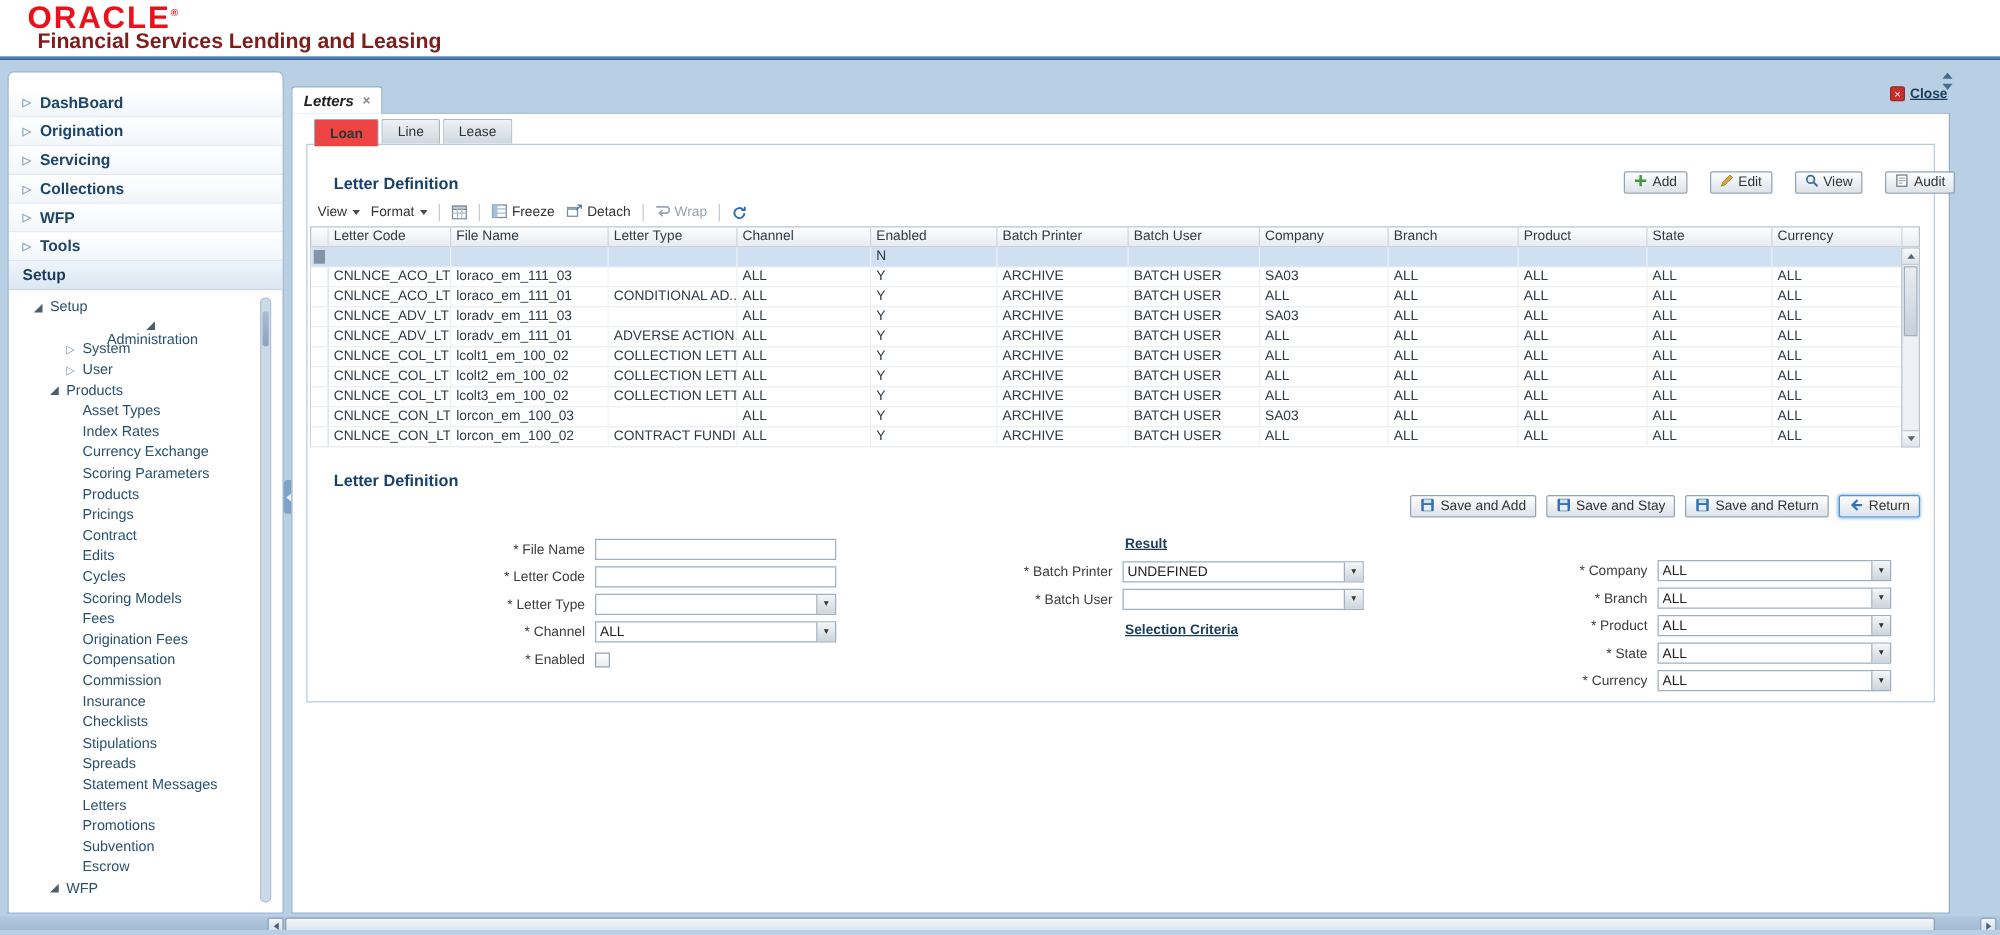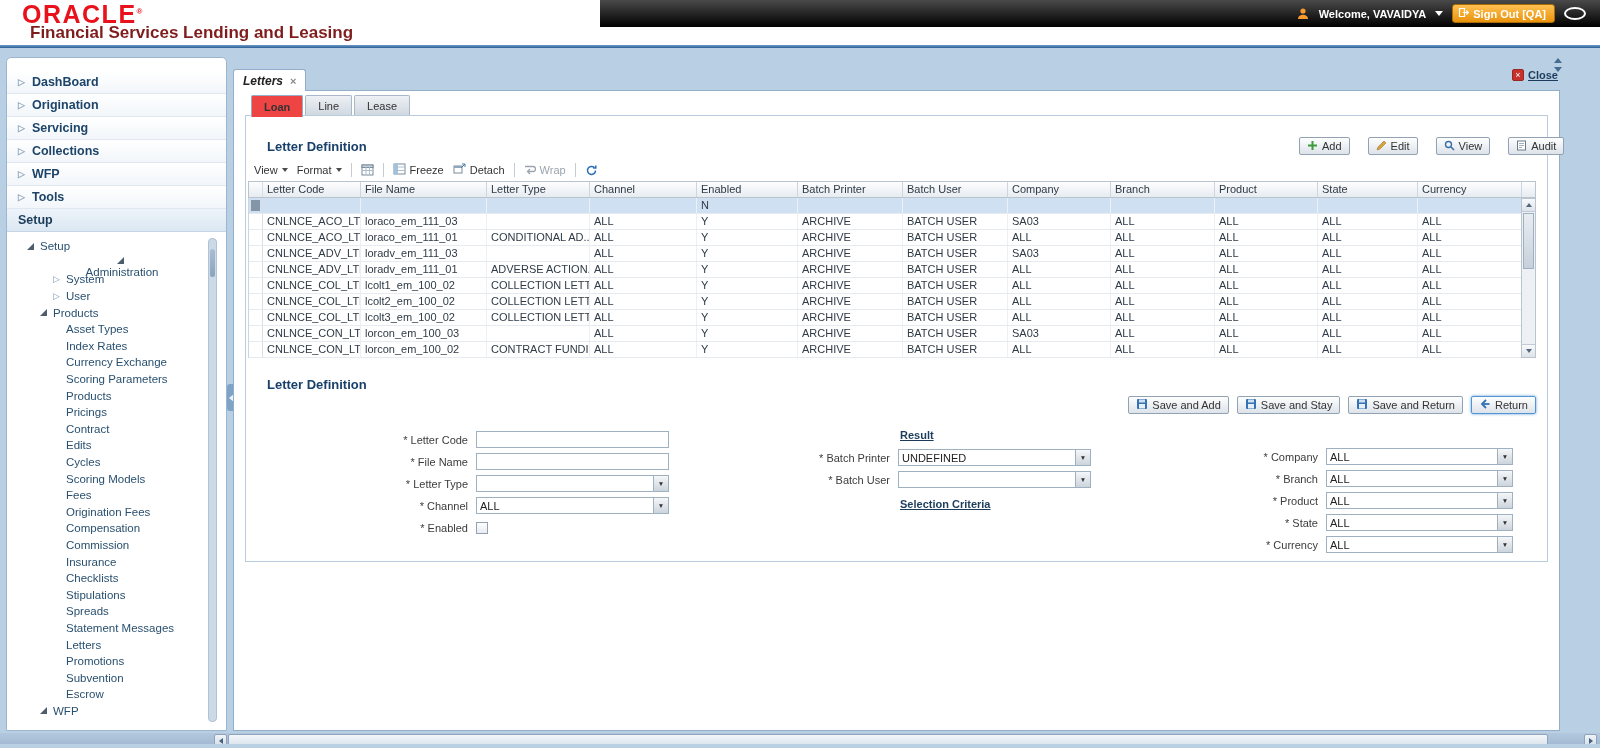--- a/index.html
+++ b/index.html
@@ -116,38 +116,20 @@
   .hs-btn.hs-right::before{content:'';width:0;height:0;border-top:3.5px solid transparent;border-bottom:3.5px solid transparent;border-left:4.5px solid #44617f;}
 </style>
 </head>
 <body>
 
 <div class="page">
 
   <div class="topbar abs">
     <div class="brand"><span>ORACLE</span><sup>®</sup></div>
     <div class="subtitle">Financial Services Lending and Leasing</div>
-  </div>
-  <div class="darkbar abs">
-    <span class="tb-ico">
-      <svg width="14" height="13" viewBox="0 0 14 13">
-          <circle cx="7" cy="4" r="2.6" fill="#f79b2e"></circle>
-          <path d="M2 12c0-3 3-4.2 5-4.2s5 1.2 5 4.2z" fill="#f79b2e"></path>
-        </svg>
-    </span>
-    <span class="welcome">Welcome, VAVAIDYA</span>
-    <span class="caret-down"></span>
-    <span class="signout">
-      <span><svg width="11" height="11" viewBox="0 0 11 11">
-            <path d="M1.5 1.5h5v8h-5z" fill="none" stroke="#fff" stroke-width="1.2"></path>
-            <path d="M5 5.5h5.2M8.3 3.5l2 2-2 2" fill="none" stroke="#fff" stroke-width="1.2"></path>
-          </svg></span>
-      <span>Sign Out [QA]</span>
-    </span>
-    <span class="bubble"></span>
   </div>
   <div class="header-rule abs"></div>
 
   <div class="sidebar abs">
     <div id="nav-list">
         <div class="nav-item">
     <span class="nav-chev">▷</span>
     <span>DashBoard</span>
   </div>
         <div class="nav-item">
@@ -616,25 +598,25 @@
       <span><svg width="12" height="12" viewBox="0 0 12 12">
             <path d="M7 2L3 6l4 4" fill="none" stroke="#3272b5" stroke-width="1.8"></path>
             <path d="M3.2 6H10.5" stroke="#3272b5" stroke-width="1.8"></path>
           </svg></span>
       <span>Return</span>
     </button>
   </div>
 
   <div class="form-left abs">
     <div class="frow">
+      <span class="flabel">* File Name</span>
+      <input class="tinput" type="text" value="" style="">
+    </div>
+    <div class="frow">
       <span class="flabel">* Letter Code</span>
-      <input class="tinput" type="text" value="" style="">
-    </div>
-    <div class="frow">
-      <span class="flabel">* File Name</span>
       <input class="tinput" type="text" value="" style="">
     </div>
     <div class="frow">
       <span class="flabel">* Letter Type</span>
       <span class="select">
           <span class="sel-val"></span>
           <span class="dd">▼</span>
         </span>
     </div>
     <div class="frow">

